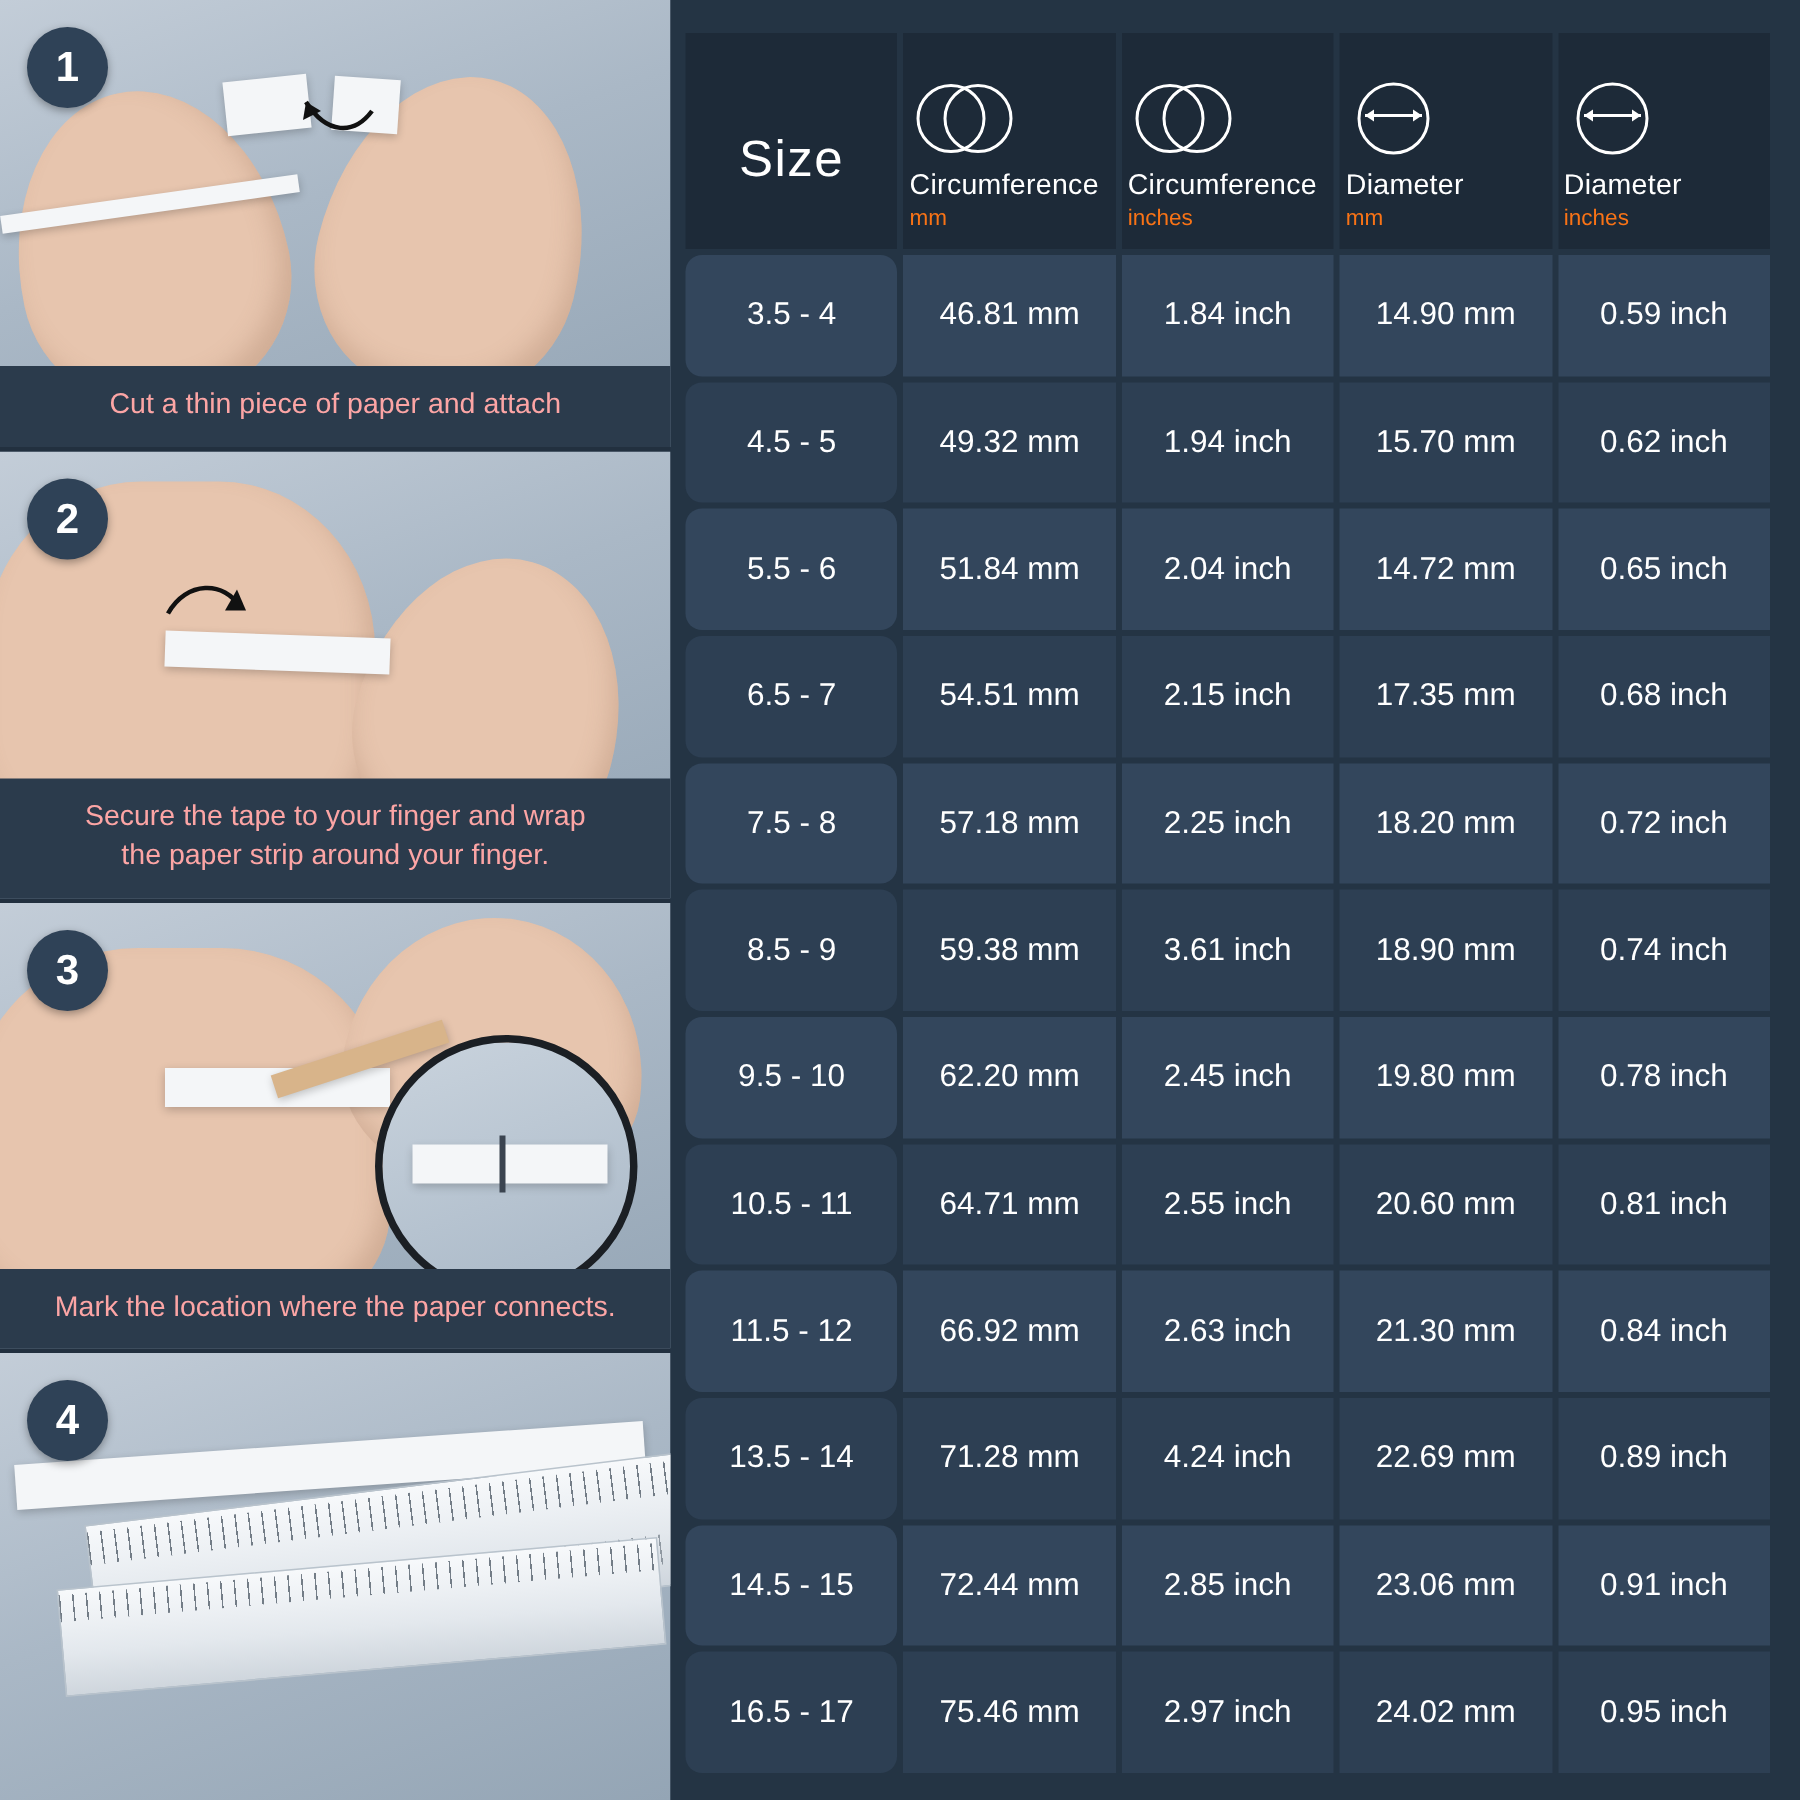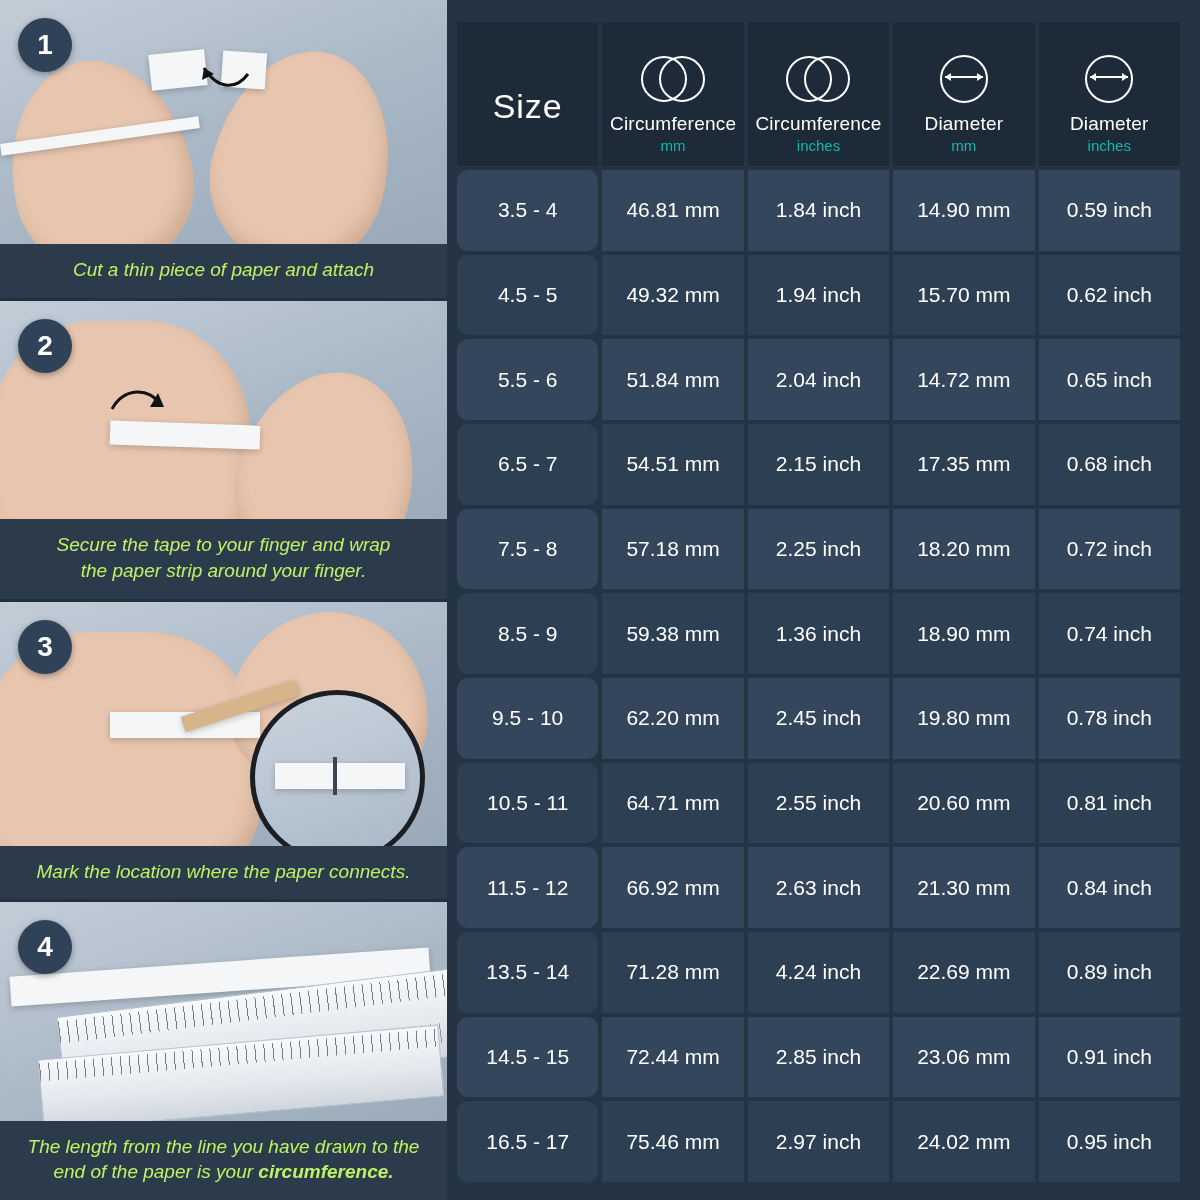--- a/index.html
+++ b/index.html
@@ -94,26 +94,25 @@
     display: flex;
     align-items: center;
     justify-content: center;
     box-shadow: 0 2px 6px rgba(0,0,0,.35);
     z-index: 4;
   }
   .caption {
     position: relative;
     z-index: 3;
     background: #2b3b4c;
-    color: #bef264;
+    color: #fca5a5;
     text-align: center;
     font-size: 19px;
     line-height: 1.35;
     padding: 13px 16px 15px;
-    font-style: italic;
   }
   .caption b { font-weight: bold; }
 
   
   .table-wrap {
     flex: 1 1 auto;
     padding: 18px 16px 14px 6px;
     box-sizing: border-box;
   }
   table {
@@ -126,33 +125,33 @@
   thead th {
     background: #1d2a38;
     color: #ffffff;
     vertical-align: bottom;
     padding: 8px 4px 12px;
     font-weight: normal;
   }
   .hdr-inner {
     display: flex;
     flex-direction: column;
-    align-items: center;
+    align-items: flex-start;
     justify-content: flex-end;
     gap: 2px;
     height: 124px;
   }
   .hdr-title {
     font-size: 19px;
     letter-spacing: .2px;
     white-space: nowrap;
   }
   .hdr-unit {
     font-size: 15px;
-    color: #14b8a6;
+    color: #f97316;
   }
   .size-hdr {
     font-size: 34px;
     letter-spacing: 1px;
     align-self: center;
     margin-bottom: 28px;
   }
   .ico { display:block; margin-bottom: 6px; }
 
   tbody td {
@@ -231,26 +230,20 @@
         <div class="paper" style="left:10px; top:60px; width:420px; height:30px; transform:rotate(-4deg);"></div>
         <div class="ruler" style="left:60px; top:90px; width:400px; height:86px; transform:rotate(-7deg);">
           <div class="tickrow" style="top:4px;height:22px;"></div>
           <div class="tickrow" style="top:52px;height:20px;opacity:.6;"></div>
         </div>
         <div class="ruler" style="left:40px; top:140px; width:400px; height:70px; transform:rotate(-5deg);">
           <div class="tickrow" style="top:3px;height:18px;"></div>
         </div>
       </div>
       <div class="badge">4</div>
-      <div class="caption">
-        <div>The length from the line you have drawn to the</div>
-        <div>
-          <span>end of the paper is your <b>circumference.</b></span>
-        </div>
-      </div>
     </div>
 
   </div>
 
   <div class="table-wrap">
     <table>
       <thead>
         <tr>
           <th>
             <div class="hdr-inner">
@@ -335,21 +328,21 @@
           <tr>
             <td class="size-cell">7.5 - 8</td>
             <td>57.18 mm</td>
             <td>2.25 inch</td>
             <td>18.20 mm</td>
             <td>0.72 inch</td>
           </tr>
           <tr>
             <td class="size-cell">8.5 - 9</td>
             <td>59.38 mm</td>
-            <td>1.36 inch</td>
+            <td>3.61 inch</td>
             <td>18.90 mm</td>
             <td>0.74 inch</td>
           </tr>
           <tr>
             <td class="size-cell">9.5 - 10</td>
             <td>62.20 mm</td>
             <td>2.45 inch</td>
             <td>19.80 mm</td>
             <td>0.78 inch</td>
           </tr>

